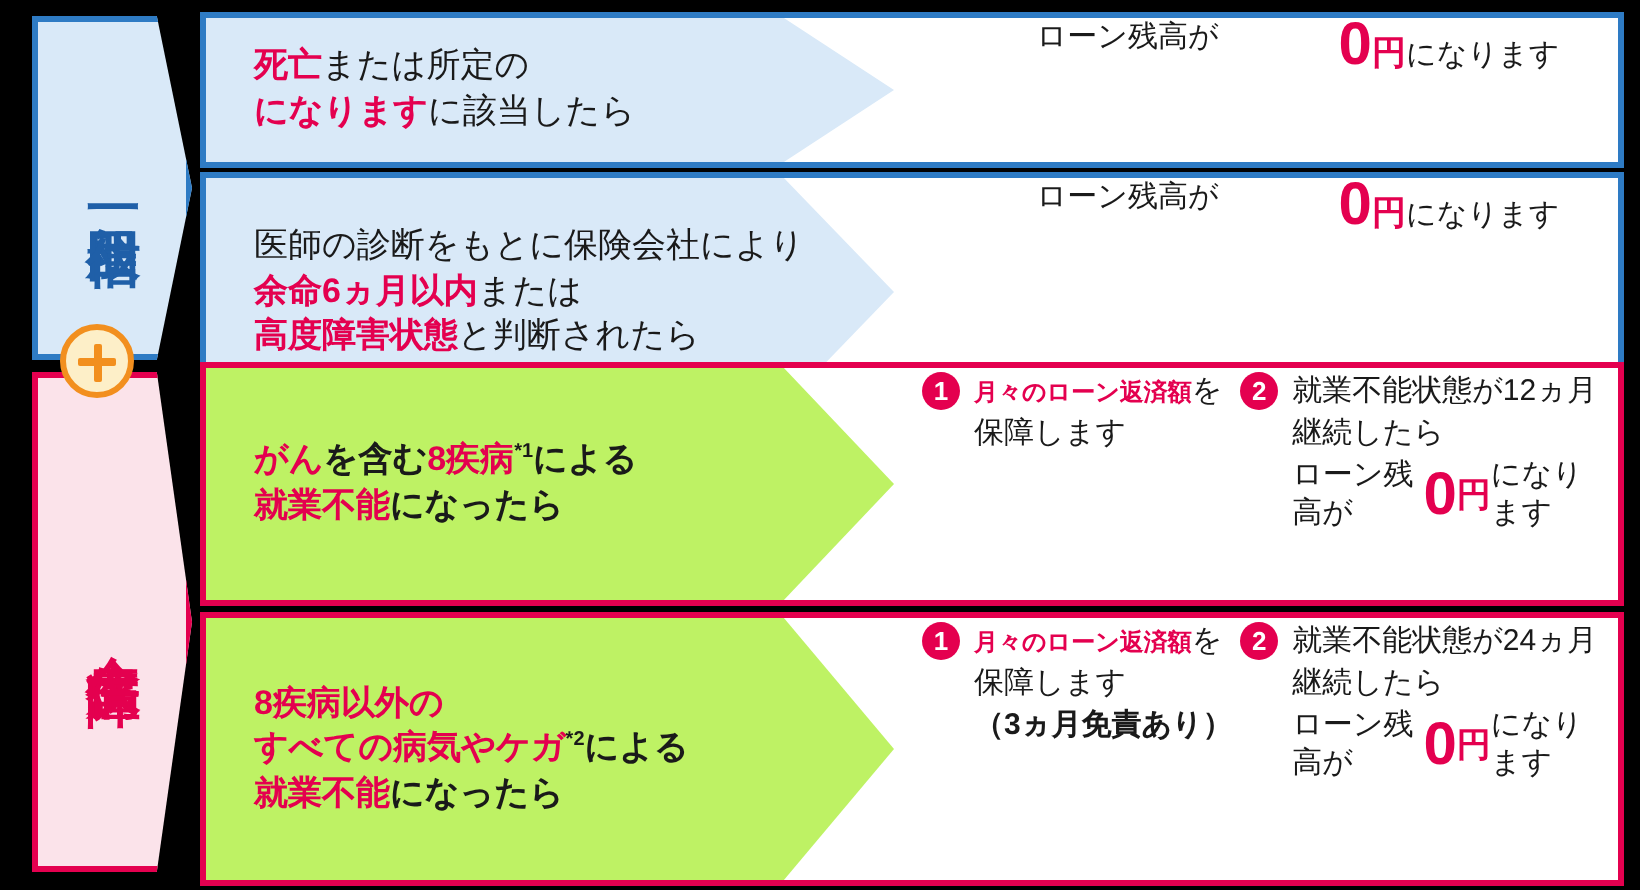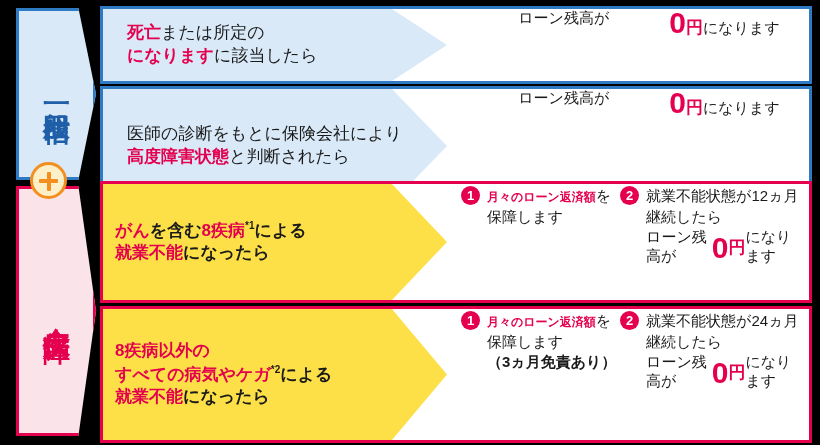--- a/index.html
+++ b/index.html
@@ -65,21 +65,21 @@
   #row-4{top:306px;height:137px;}
 
   
   .cond{
     position:absolute;left:0;top:0;height:100%;width:344px;
     box-sizing:border-box;
     display:flex;align-items:center;
     padding-left:24px;padding-right:56px;
   }
   .row.blue .cond{background:#D9E9F8;clip-path:polygon(0 0, 84% 0, 100% 50%, 84% 100%, 0 100%);}
-  .row.pink .cond{background:#fde047;clip-path:polygon(0 0, 84% 0, 100% 50%, 84% 100%, 0 100%);padding-left:12px;}
+  .row.pink .cond{background:#bef264;clip-path:polygon(0 0, 84% 0, 100% 50%, 84% 100%, 0 100%);}
   .cond .lines{line-height:1.33;}
   .cond .ln{white-space:nowrap;font-size:17px;color:#1a1a1a;font-weight:bold;}
   .row.blue .cond .ln{font-weight:normal;}
   .em-pink{color:#E4004F;font-weight:bold;}
   .plain{color:#1a1a1a;font-weight:normal;}
   .plainb{color:#1a1a1a;font-weight:bold;}
   sup.note{font-size:10px;vertical-align:super;font-weight:bold;}
 
   
   .benefit{
@@ -136,20 +136,21 @@
     <div class="benefit simple">
         <div class="b-line1">ローン残高が</div>
         <div class="b-line2"><span class="zero">0</span><span class="yen">円</span><span>になります</span></div>
       </div>
   </div>
 
   <div class="row blue" id="row-2">
     <div class="cond">
         <div class="lines">
           <div class="ln"><span class="plain">医師の診断をもとに保険会社により</span></div>
+          <div class="ln"><span class="em-pink">余命6ヵ月以内</span><span class="plain">または</span></div>
           <div class="ln"><span class="em-pink">高度障害状態</span><span class="plain">と判断されたら</span></div>
         </div>
       </div>
     <div class="benefit simple">
         <div class="b-line1">ローン残高が</div>
         <div class="b-line2"><span class="zero">0</span><span class="yen">円</span><span>になります</span></div>
       </div>
   </div>
 
   <div class="row pink" id="row-3">

